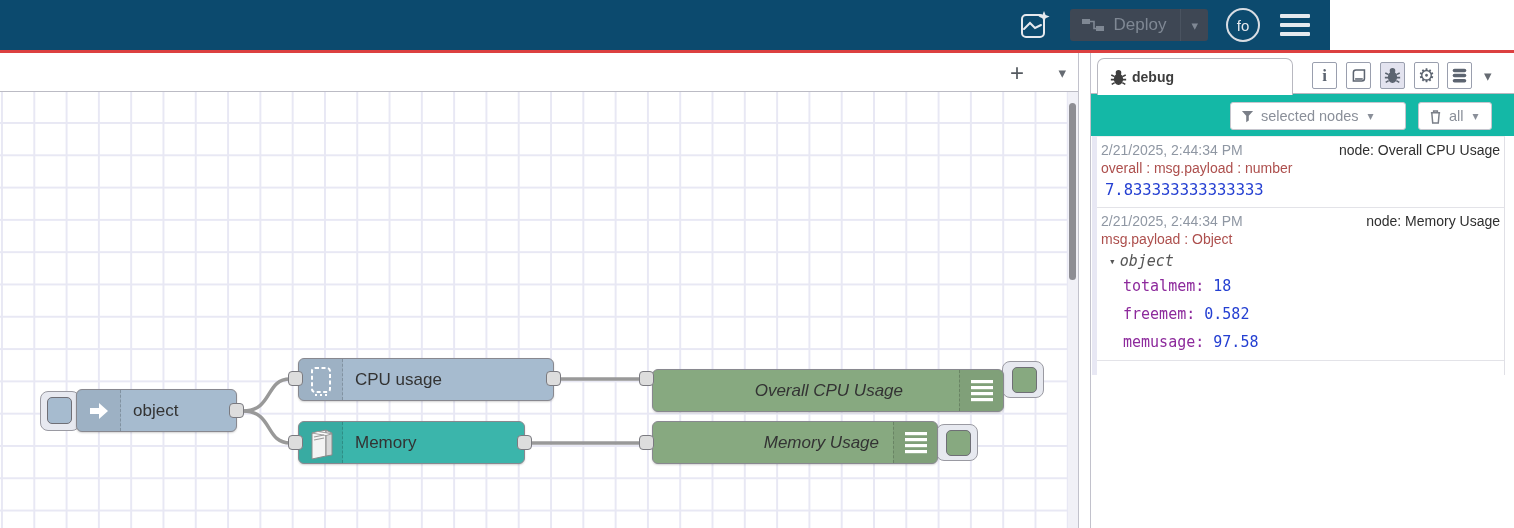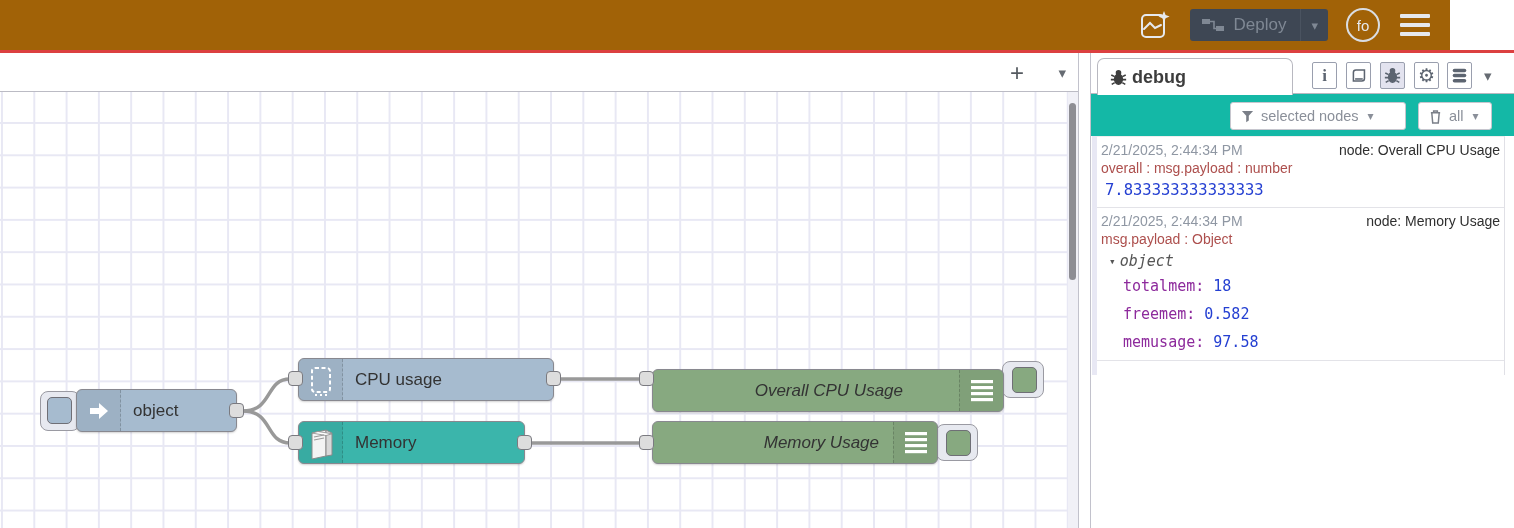--- a/index.html
+++ b/index.html
@@ -1,21 +1,21 @@
 <!DOCTYPE html>
 <html><head>
 <meta charset="utf-8">
 <style>
   * { margin:0; padding:0; box-sizing:border-box; }
   html,body { width:1514px; height:528px; overflow:hidden;
     font-family:"Liberation Sans", sans-serif; background:#fff; }
 
   
-  #header { position:absolute; left:0; top:0; width:1450px; height:50px;
-    background:#a16207; display:flex; align-items:center; justify-content:flex-end;
+  #header { position:absolute; left:0; top:0; width:1330px; height:50px;
+    background:#0c4a6e; display:flex; align-items:center; justify-content:flex-end;
     padding-right:18px; gap:18px; }
   #red-line { position:absolute; left:0; top:50px; width:1514px; height:3px; background:#dc4040; }
 
   .hdr-icon { color:#e6e9ee; display:flex; align-items:center; }
   #deploy-btn { background:#3e4754; border-radius:3px; height:32px;
     display:flex; align-items:center; color:#7f8894; font-size:17px; }
   #deploy-main { display:flex; align-items:center; gap:10px; padding:0 14px 0 12px; }
   #deploy-caret { border-left:1px solid #4a5360; padding:0 10px; height:100%;
     display:flex; align-items:center; font-size:13px; }
   #avatar { width:34px; height:34px; border:2px solid #d9dde3; border-radius:50%;
@@ -65,21 +65,21 @@
   #splitter { position:absolute; left:1078px; top:53px; width:13px; height:475px;
     background:#fff; border-left:1px solid #c2c2cc; border-right:1px solid #c2c2cc; }
 
   
   #sidebar { position:absolute; left:1091px; top:53px; width:423px; height:475px; background:#fff; }
   #sb-tabs { position:absolute; left:0; top:0; width:423px; height:41px;
     border-bottom:1px solid #b8b8c0; background:#fff; }
   #debug-tab { position:absolute; left:6px; top:5px; width:196px; height:37px;
     background:#fff; border:1px solid #b8b8c0; border-bottom:none; border-radius:7px 7px 0 0;
     display:flex; align-items:center; gap:5px; padding-left:12px;
-    font-size:18px; font-weight:bold; color:#3d3d3d; z-index:2; }
+    font-size:14px; font-weight:bold; color:#3d3d3d; z-index:2; }
   .sb-iconbtn { position:absolute; top:9px; width:25px; height:27px; background:#fff;
     border:1px solid #9a9fae; border-radius:2px; display:flex; align-items:center;
     justify-content:center; color:#5c6470; }
   .sb-iconbtn.active { background:#e3e3ef; }
   #sb-caret { position:absolute; top:14px; font-size:15px; color:#666b72; }
 
   #sb-toolbar { position:absolute; left:0; top:41px; width:423px; height:42px; background:#14b8a6; }
   .tb-btn { position:absolute; top:8px; height:28px; background:#fff; border:1px solid #c6c6ce;
     border-radius:3px; display:flex; align-items:center; gap:7px; padding:0 10px;
     font-size:14.5px; color:#8a8f99; }

